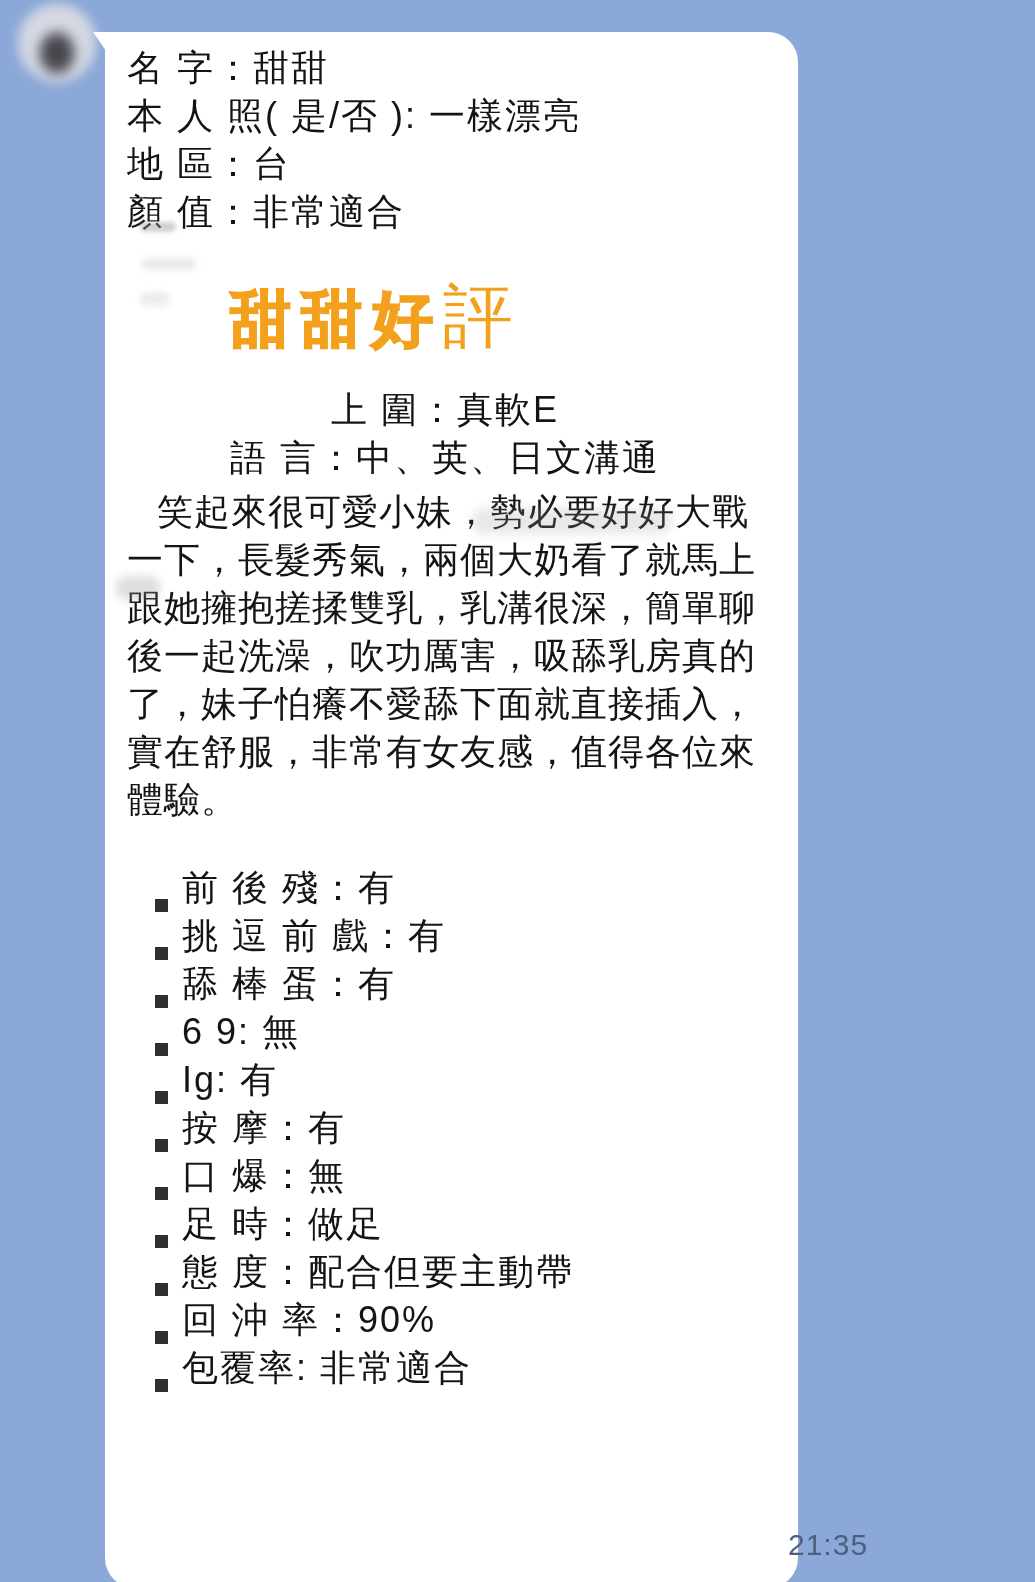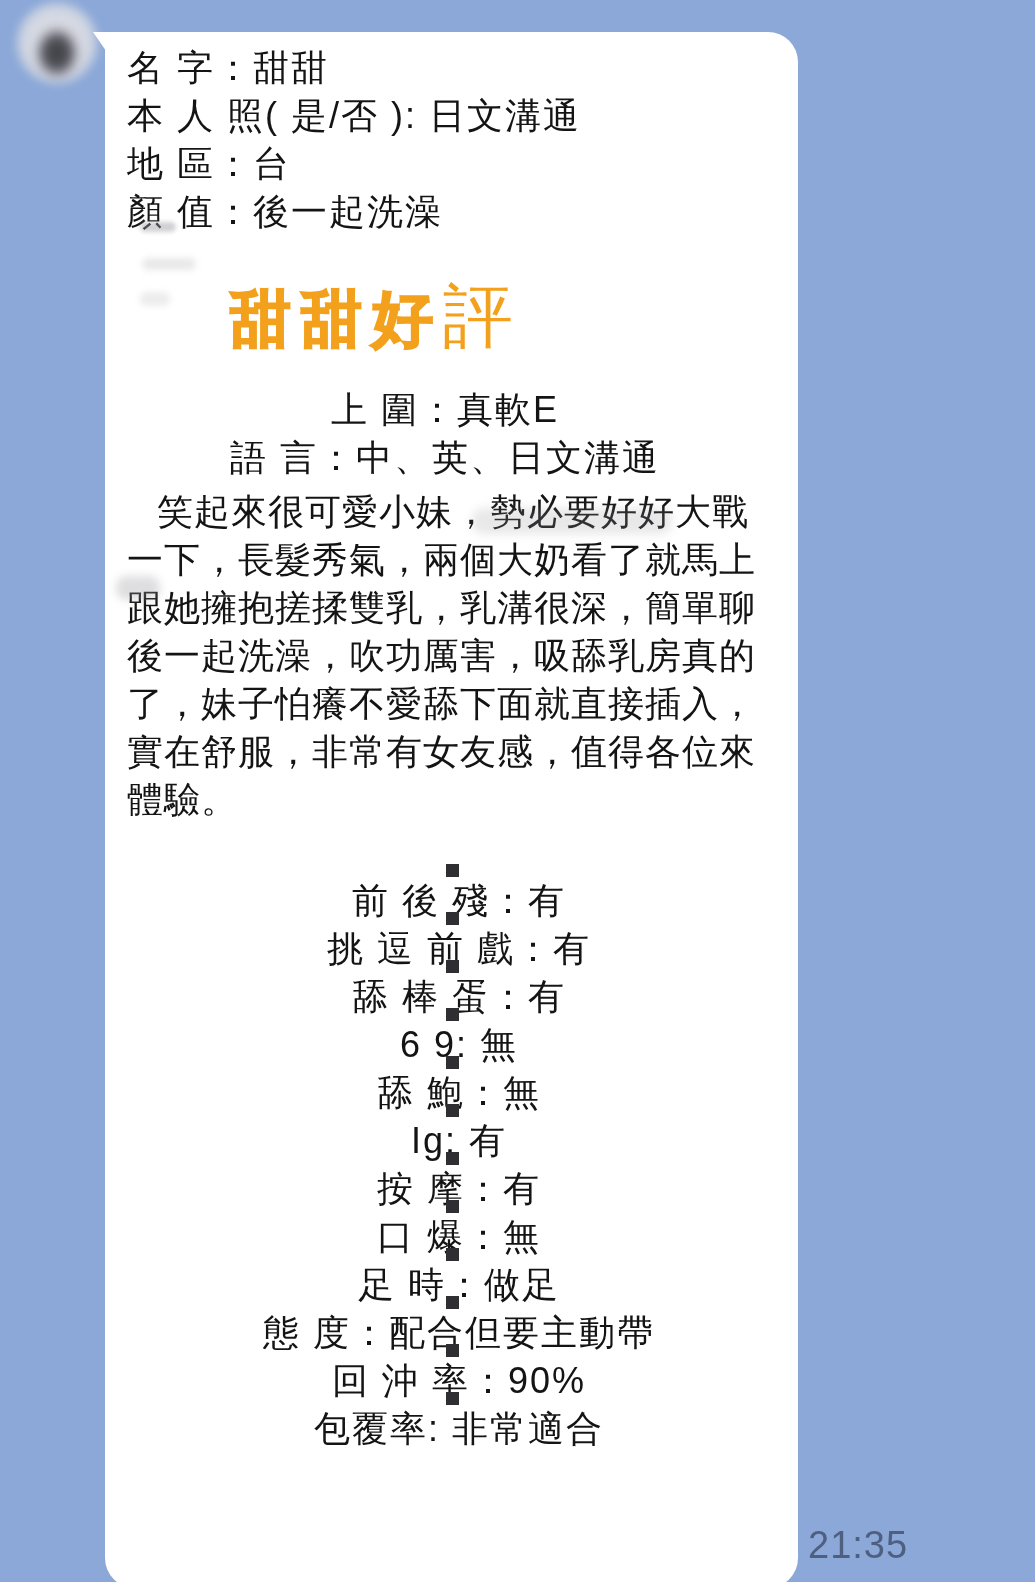--- a/index.html
+++ b/index.html
@@ -54,30 +54,30 @@
   }
   .title .plain{
     font-size:70px;font-weight:500;letter-spacing:4px;
   }
   .detail-block{margin-top:28px;text-align:center;}
   .para-block{margin-top:6px;}
   .para-block .line{letter-spacing:1px;}
   .para-block .line:first-child{text-indent:30px;}
   .bullet-block{margin-top:40px;}
   .bullet-row{
-    display:flex;align-items:center;height:48px;padding-left:28px;flex-direction:column;
+    display:flex;align-items:flex-end;height:48px;padding-left:28px;
   }
   .bullet-sq{
     width:13px;height:13px;background:var(--c-bullet);
     margin-right:14px;flex:0 0 auto;
   }
   .bullet-row .line{height:48px;}
   .timestamp{
-    position:absolute;left:808px;top:1528px;
-    font-size:38px;line-height:34px;letter-spacing:1px;
+    position:absolute;left:788px;top:1528px;
+    font-size:30px;line-height:34px;letter-spacing:1px;
     color:var(--c-time);
   }
   .smudge{position:absolute;background:#9a9aa0;pointer-events:none;}
   .sm1{left:140px;top:222px;width:36px;height:10px;opacity:.45;filter:blur(2px);border-radius:5px;}
   .sm2{left:142px;top:258px;width:54px;height:12px;opacity:.22;filter:blur(3px);border-radius:6px;}
   .sm3{left:140px;top:292px;width:30px;height:14px;opacity:.18;filter:blur(3px);border-radius:6px;}
   .sm4{left:472px;top:508px;width:200px;height:26px;opacity:.22;filter:blur(5px);border-radius:12px;}
   .sm5{left:116px;top:576px;width:44px;height:24px;opacity:.32;filter:blur(4px);border-radius:10px;}
 </style>
 </head>
@@ -85,23 +85,23 @@
 
 <div class="screen">
 
   <div class="avatar"></div>
 
   <div class="bubble">
     <div class="tail"></div>
 
     <div class="info-block">
       <div class="line">名 字：甜甜</div>
-      <div class="line">本 人 照( 是/否 ): 日文溝通</div>
+      <div class="line">本 人 照( 是/否 ): 一樣漂亮</div>
       <div class="line">地 區：台</div>
-      <div class="line">顏 值：後一起洗澡</div>
+      <div class="line">顏 值：非常適合</div>
     </div>
 
     <div class="title">
       <span class="decor">甜甜好</span><span class="plain">評</span>
     </div>
 
     <div class="detail-block">
       <div class="line">上 圍：真軟E</div>
       <div class="line">語 言：中、英、日文溝通</div>
     </div>
@@ -125,24 +125,20 @@
           <span class="bullet-sq"></span>
           <span class="line">挑 逗 前 戲：有</span>
         </div>
       <div class="bullet-row">
           <span class="bullet-sq"></span>
           <span class="line">舔 棒 蛋：有</span>
         </div>
       <div class="bullet-row">
           <span class="bullet-sq"></span>
           <span class="line">6 9: 無</span>
-        </div>
-      <div class="bullet-row">
-          <span class="bullet-sq"></span>
-          <span class="line">舔 鮑：無</span>
         </div>
       <div class="bullet-row">
           <span class="bullet-sq"></span>
           <span class="line">Ig: 有</span>
         </div>
       <div class="bullet-row">
           <span class="bullet-sq"></span>
           <span class="line">按 摩：有</span>
         </div>
       <div class="bullet-row">

